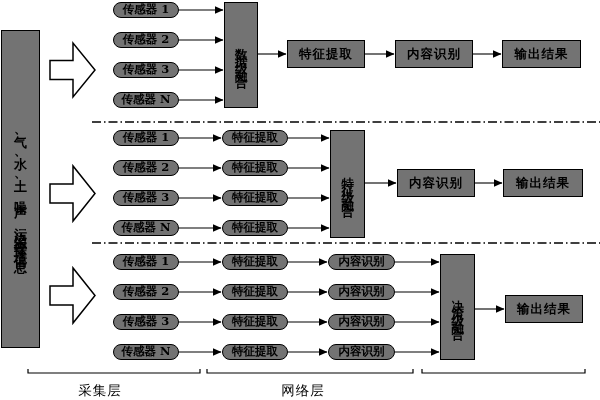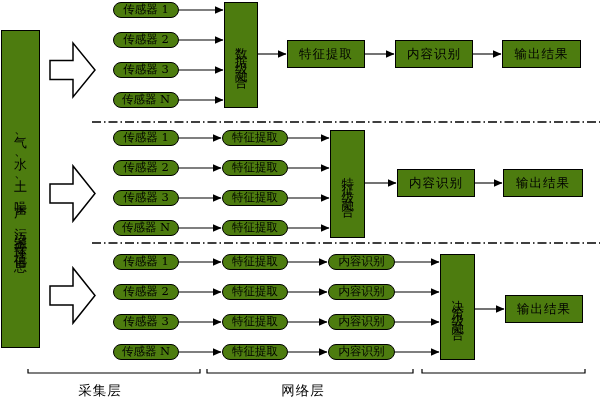--- a/index.html
+++ b/index.html
@@ -5,22 +5,22 @@
   * { margin:0; padding:0; box-sizing:border-box; }
   html,body { background:#ffffff; }
   #stage {
     position:relative; width:600px; height:400px; background:#ffffff;
     font-family:"DejaVu Serif","Liberation Serif",serif; color:#000;
     overflow:hidden;
   }
   #connectors { position:absolute; left:0; top:0; width:600px; height:400px; }
   .node {
     position:absolute; display:flex; align-items:center; justify-content:center;
-    border:1.5px solid #000; background:#4d7c0f; text-align:right;
-    white-space:nowrap; line-height:1;
+    border:1.5px solid #000; background:#737373; text-align:right;
+    white-space:nowrap; line-height:1;font-weight:bold;
   }
   .pill { border-radius:9px; font-size:11.5px; }
   .rect { border-radius:0; font-size:12.5px; letter-spacing:1px; }
   .vbox { border-radius:0; }
   .vbox span {
     writing-mode:vertical-lr; text-orientation:upright;
     font-size:12.5px; letter-spacing:7px; line-height:1;
   }
   .srcbox span {
     writing-mode:vertical-lr; text-orientation:upright;

